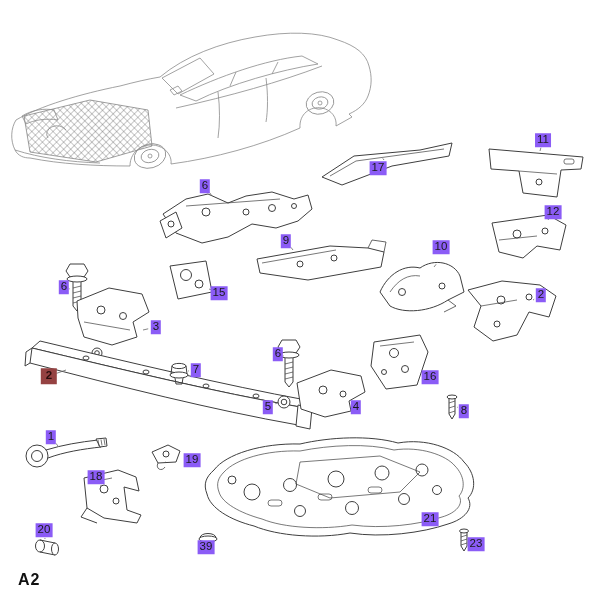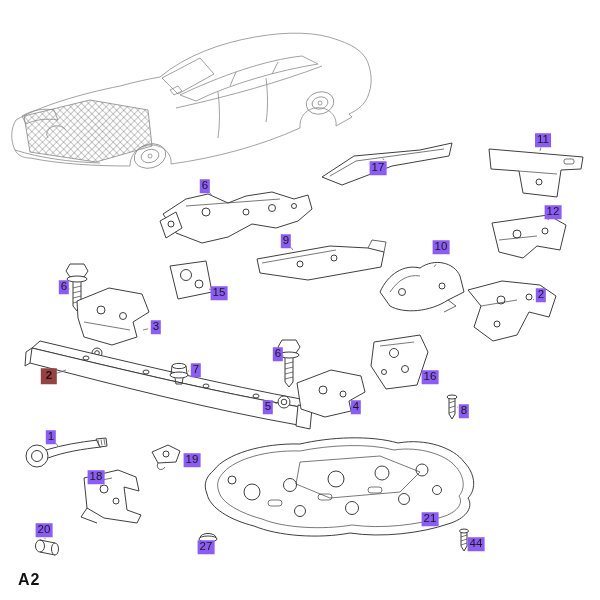--- a/index.html
+++ b/index.html
@@ -285,18 +285,18 @@
       <div class="part-label" style="left: 553px; top: 212px;">12</div>
       <div class="part-label" style="left: 205px; top: 186px;">6</div>
       <div class="part-label" style="left: 541px; top: 295px;">2</div>
       <div class="part-label" style="left: 219px; top: 293px;">15</div>
       <div class="part-label" style="left: 430px; top: 377px;">16</div>
       <div class="part-label" style="left: 378px; top: 152px; margin-top: 16px;">17</div>
       <div class="part-label" style="left: 96px; top: 477px;">18</div>
       <div class="part-label" style="left: 168px; top: 460px; margin-left: 24px;">19</div>
       <div class="part-label" style="left: 44px; top: 530px;">20</div>
       <div class="part-label" style="left: 430px; top: 519px;">21</div>
-      <div class="part-label" style="left: 206px; top: 547px;">27</div>
-      <div class="part-label" style="left: 476px; top: 544px;">44</div>
+      <div class="part-label" style="left: 206px; top: 547px;">39</div>
+      <div class="part-label" style="left: 476px; top: 544px;">23</div>
     </div>
 
   <div class="page-label">A2</div>
 </div>
 
 </body></html>

